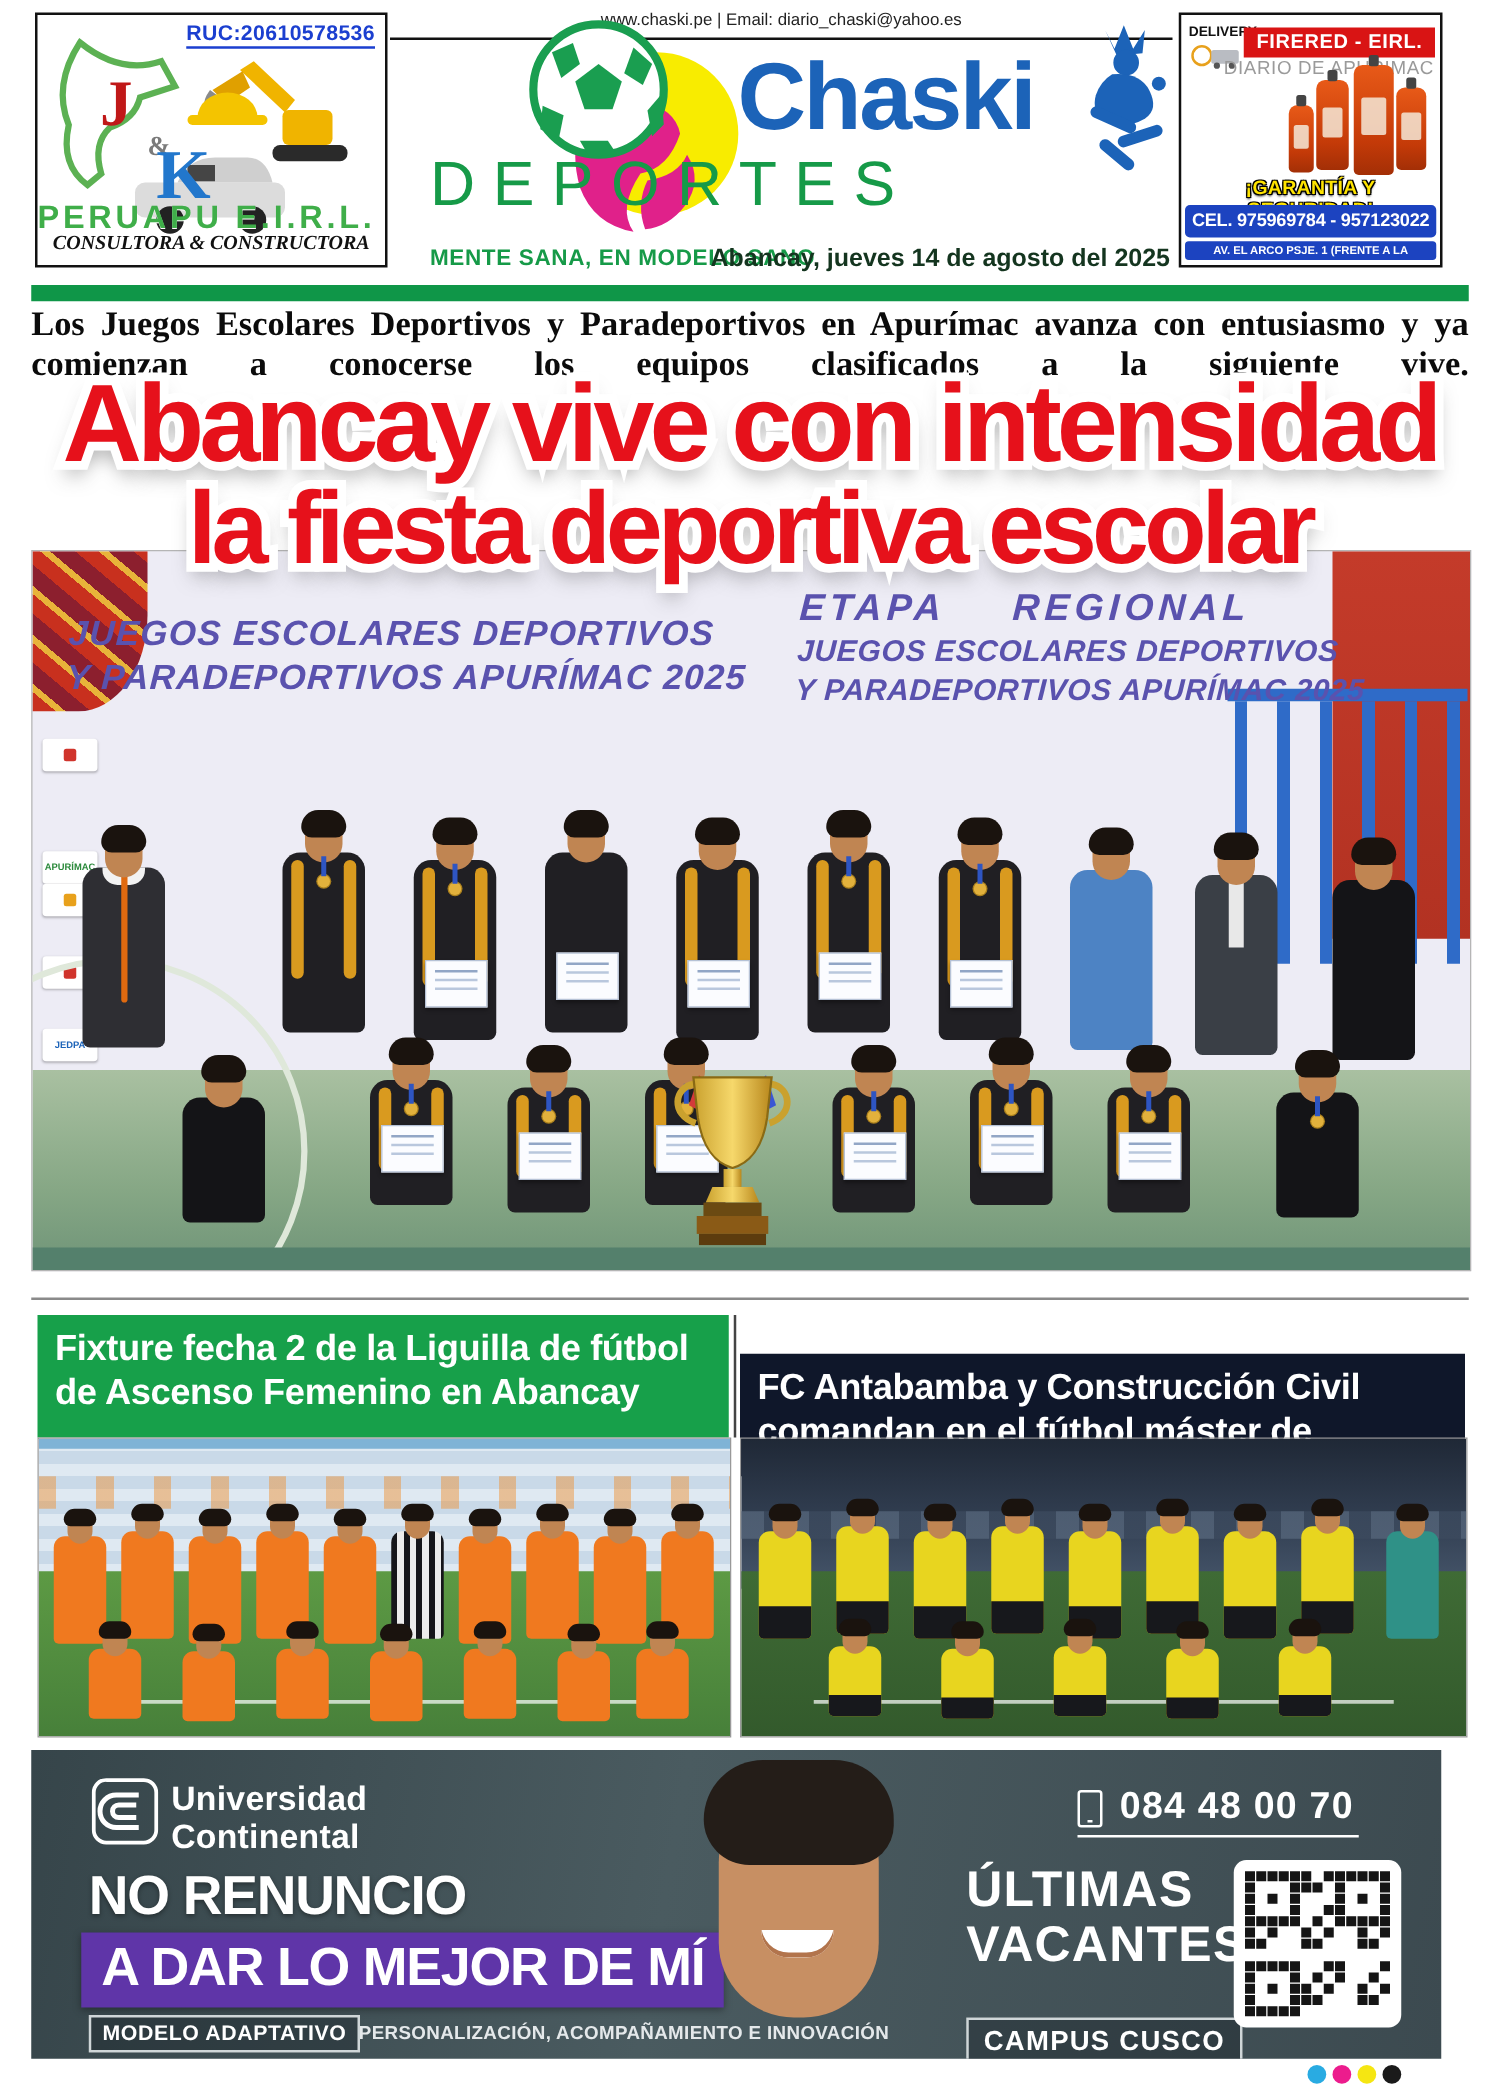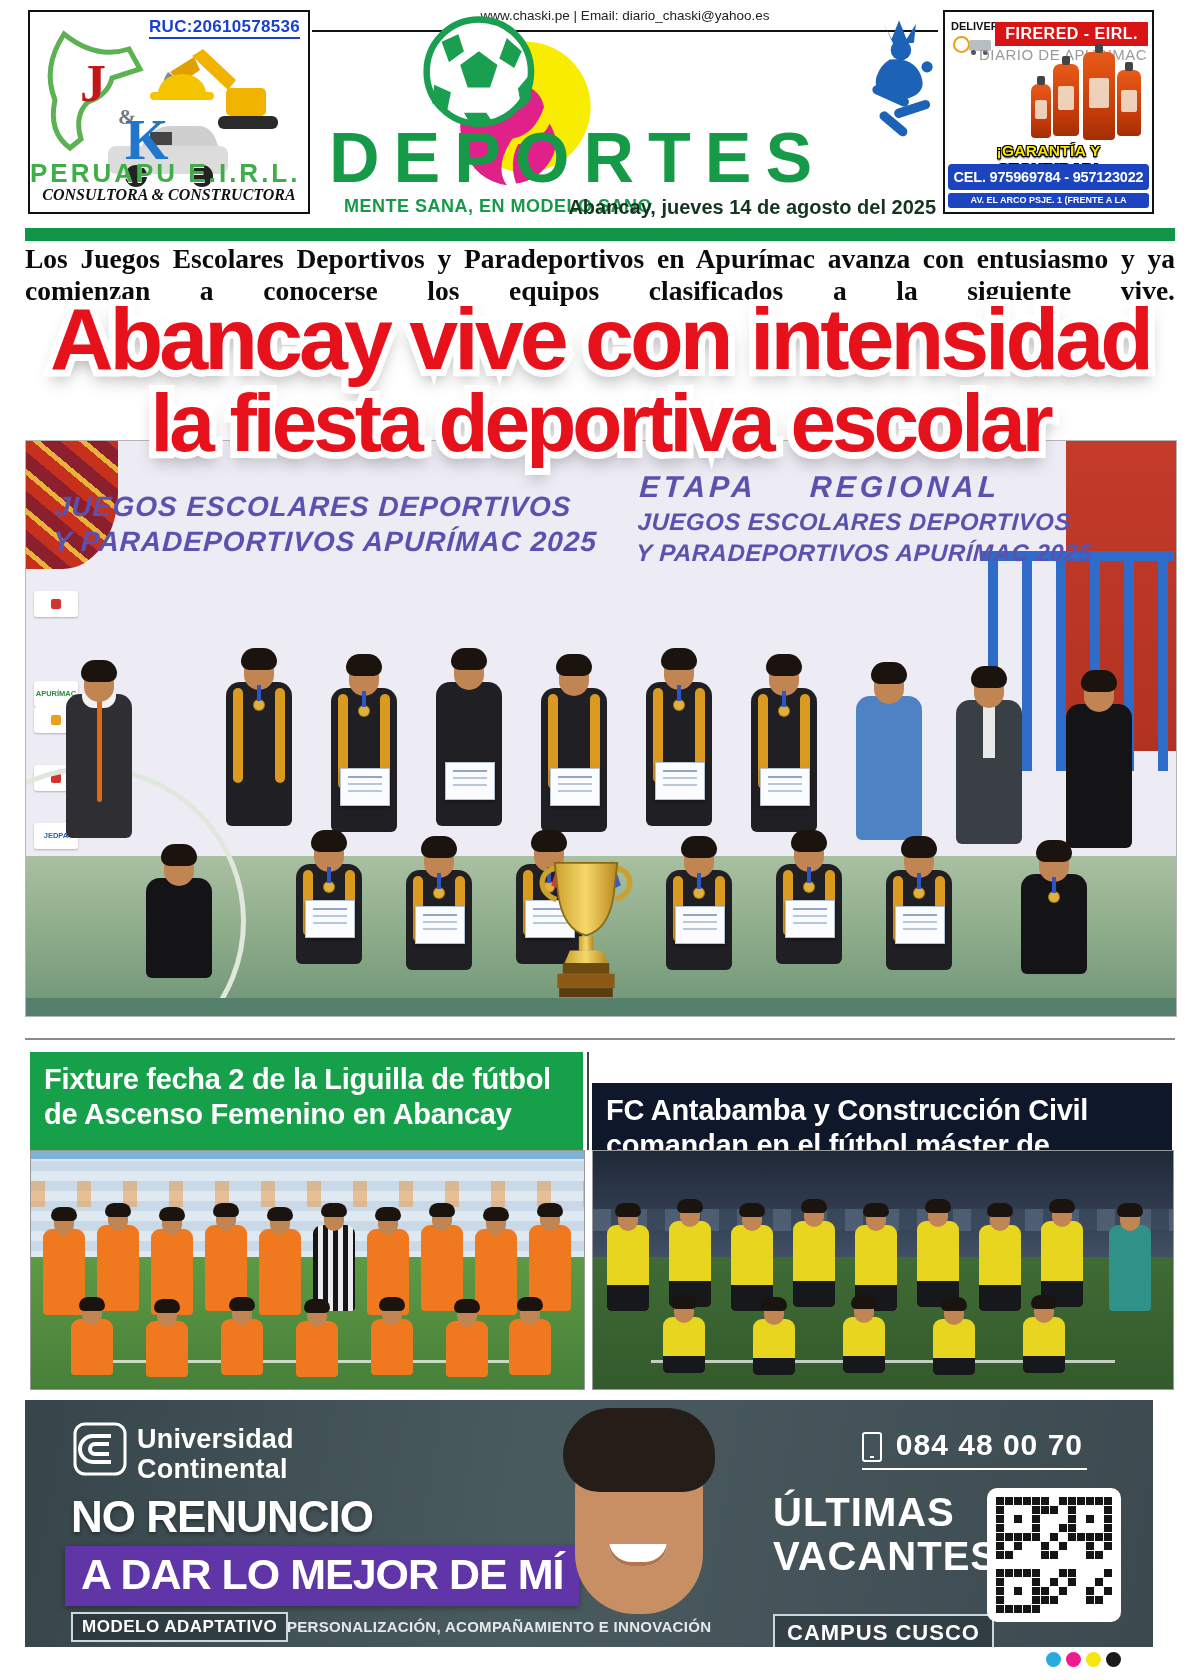--- a/index.html
+++ b/index.html
@@ -23,21 +23,21 @@
   .consultora{position:absolute;left:0;right:0;top:174px;text-align:center;
         font-family:"Liberation Serif",serif;font-style:italic;font-weight:bold;font-size:16px;color:#111;}
 
   .masthead{position:absolute;left:308px;top:0;width:634px;height:220px;}
   .contact{position:absolute;left:0;right:0;top:8px;text-align:center;font-size:13.5px;color:#222;}
   .mast-line{position:absolute;left:4px;right:4px;top:30px;height:2px;background:#111;}
   .ball-logo{position:absolute;left:96px;top:12px;}
   .chaski-title{position:absolute;left:282px;top:34px;font-size:76px;font-weight:bold;color:#1c63b8;
         letter-spacing:-2px;}
   .runner{position:absolute;right:0px;top:14px;}
-  .deportes{position:absolute;left:21px;top:118px;font-size:70px;font-weight:bold;color:#169a48;
+  .deportes{position:absolute;left:36px;top:118px;font-size:50px;font-weight:normal;color:#169a48;
         letter-spacing:14px;}
   .motto{position:absolute;left:36px;top:196px;font-size:18px;font-weight:bold;color:#169a48;letter-spacing:.5px;}
   .dateline{position:absolute;right:6px;top:196px;font-size:20px;font-weight:bold;color:#14351f;}
 
   .right-ad{left:943px;top:10px;width:207px;height:200px;overflow:hidden;}
   .delivery{position:absolute;left:6px;top:8px;font-size:11px;font-weight:bold;color:#111;}
   .clock-ic{position:absolute;left:8px;top:24px;width:13px;height:13px;border:2px solid #e8a11c;border-radius:50%;}
   .truck-ic{position:absolute;left:24px;top:28px;width:22px;height:11px;background:#b9bcc2;border-radius:2px;}
   .truck-ic::after{content:"";position:absolute;left:2px;bottom:-4px;width:5px;height:5px;border-radius:50%;background:#555;
         box-shadow:12px 0 0 #555;}
@@ -221,20 +221,21 @@
       <path d="M62 96 q20 -28 52 -22 q30 6 34 28 q-10 30 -34 34 q-20 30 -6 50 q-34 -6 -46 -38 q-8 -28 0 -52z" fill="#e0218a"></path>
       <path d="M120 142 q26 -4 34 -22 q14 22 -2 44 q-14 18 -34 20 q-8 -22 2 -42z" fill="#e0218a"></path>
       <circle cx="78" cy="64" r="56" fill="#fff" stroke="#1a9e50" stroke-width="7"></circle>
       <polygon points="78,42 98,57 90,81 66,81 58,57" fill="#1a9e50"></polygon>
       <polygon points="38,32 56,24 62,42 46,54" fill="#1a9e50"></polygon>
       <polygon points="108,28 124,42 116,60 100,50" fill="#1a9e50"></polygon>
       <polygon points="30,78 48,86 44,106 28,98" fill="#1a9e50"></polygon>
       <polygon points="120,82 132,68 134,94 124,104" fill="#1a9e50"></polygon>
       <polygon points="62,108 86,108 94,120 70,122" fill="#1a9e50"></polygon>
     </svg>
+    <div class="chaski-title">Chaski</div>
     <svg class="runner" width="84" height="145" viewBox="0 0 90 150">
       <g fill="#1c63b8">
         <polygon points="28,8 36,24 44,4 52,24 62,8 60,28 38,30"></polygon>
         <circle cx="46" cy="36" r="11"></circle>
         <path d="M34 46 q24 -2 32 14 q8 16 -4 24 q-18 10 -34 2 q-12 -8 -8 -22 q4 -12 14 -18z"></path>
         <circle cx="74" cy="54" r="6"></circle>
         <rect x="14" y="80" width="42" height="10" rx="5" transform="rotate(24 35 85)"></rect>
         <rect x="38" y="94" width="40" height="10" rx="5" transform="rotate(-18 58 99)"></rect>
         <rect x="20" y="110" width="36" height="10" rx="5" transform="rotate(40 38 115)"></rect>
       </g>

